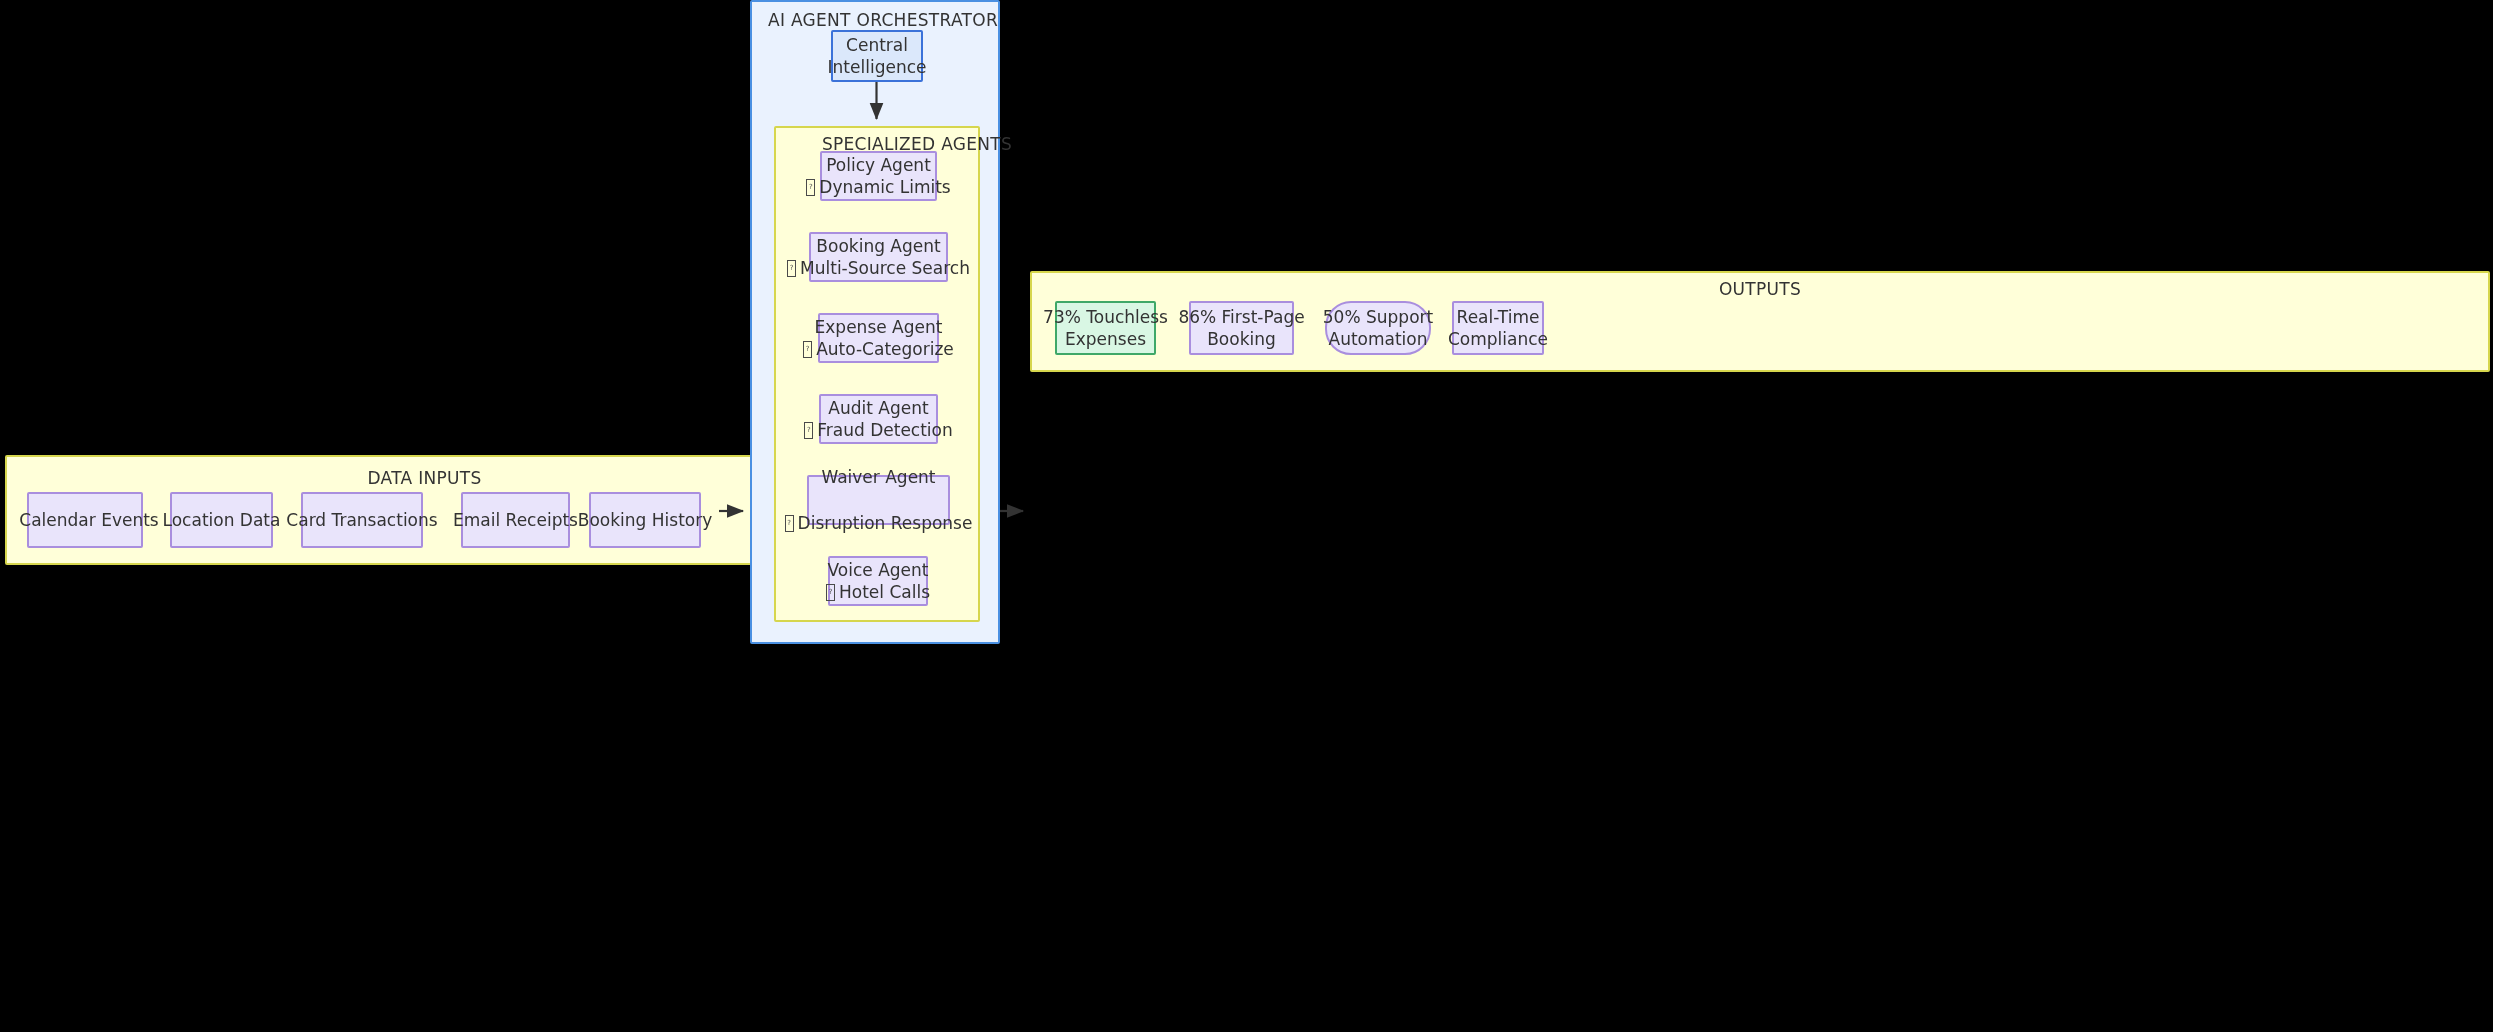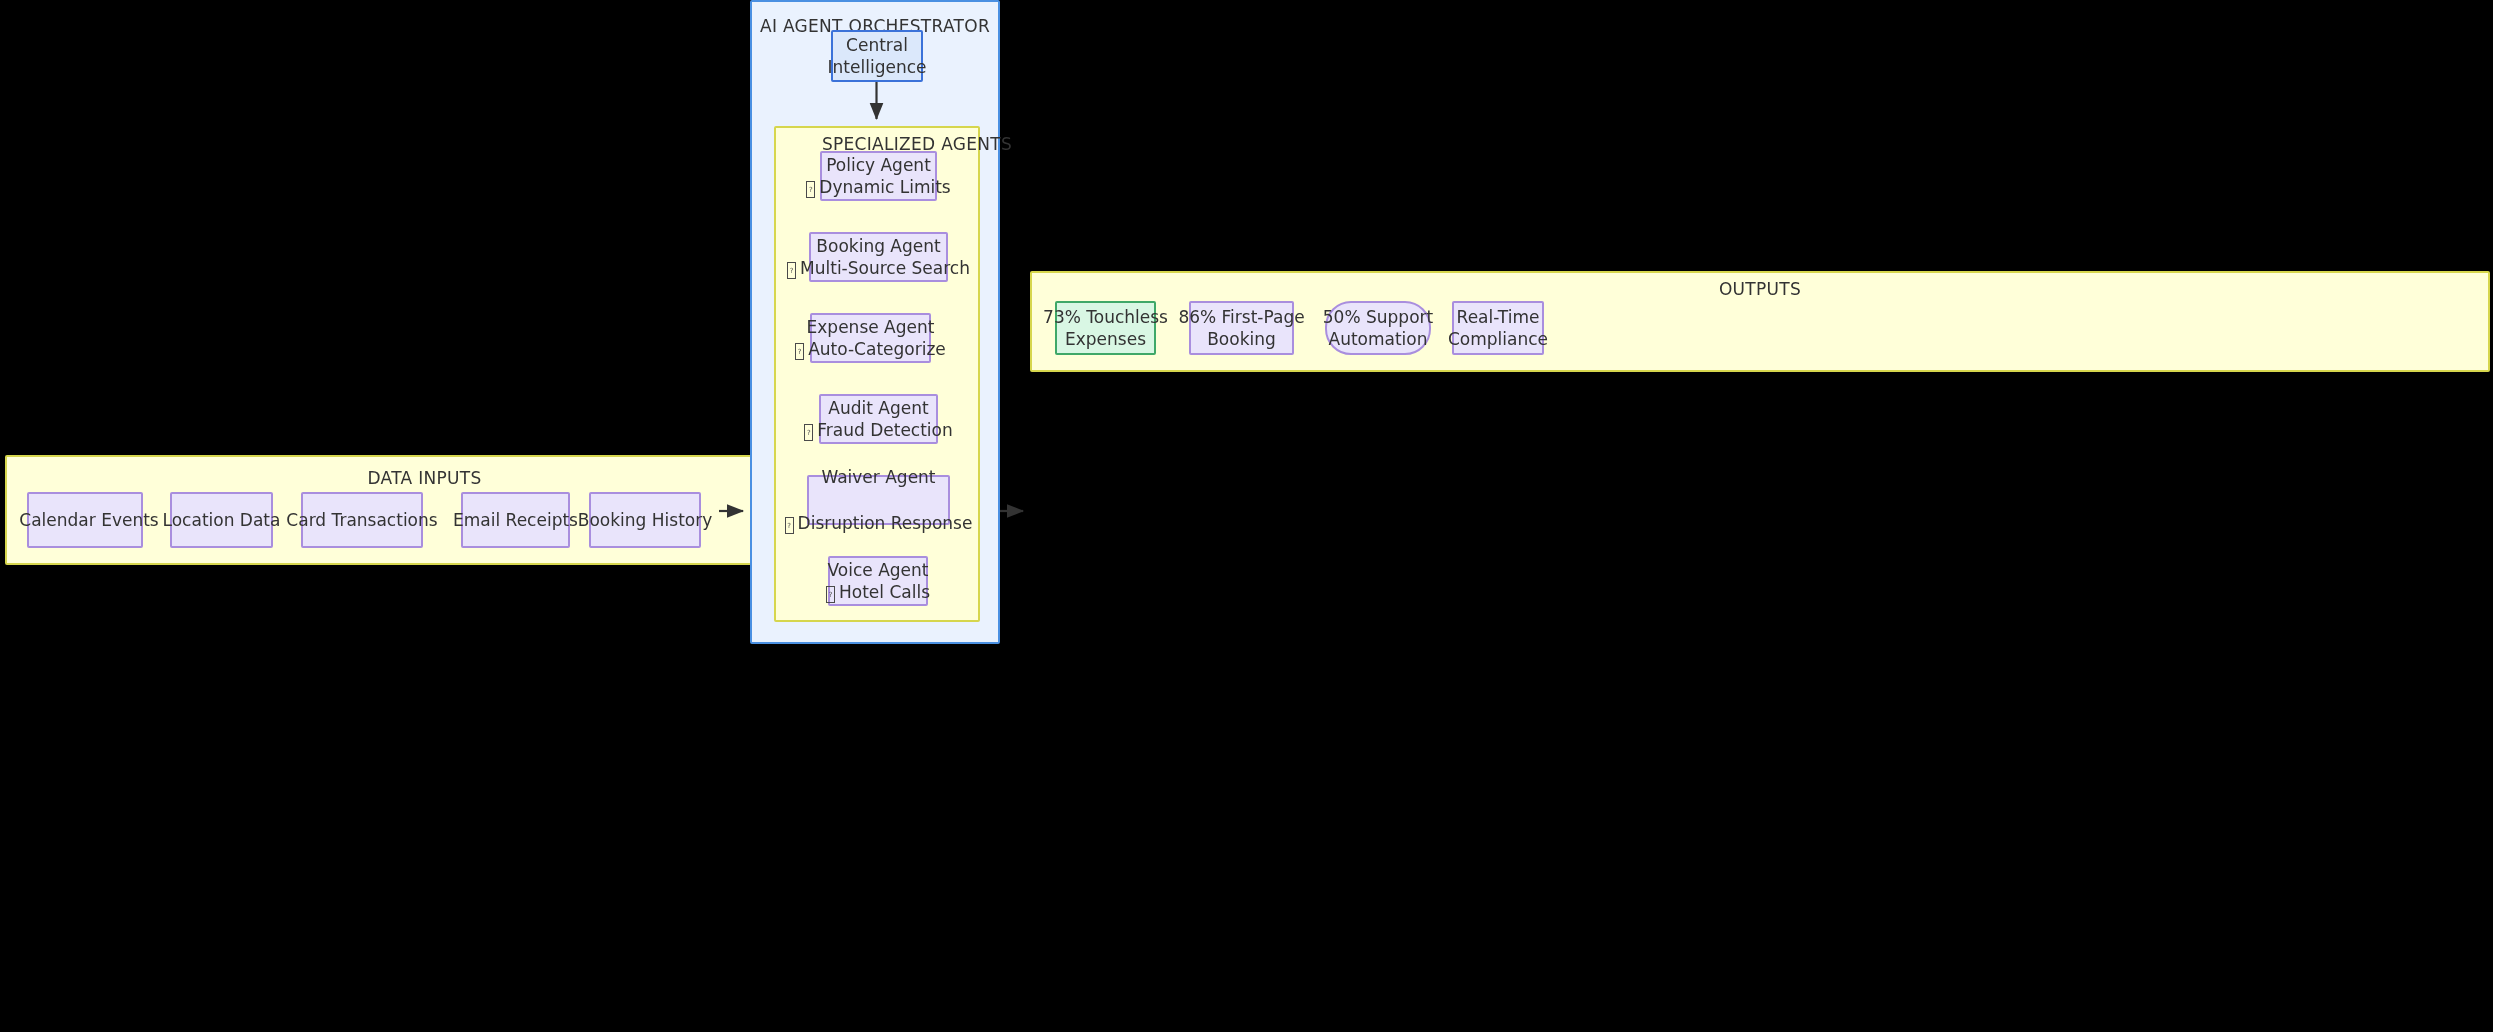--- a/index.html
+++ b/index.html
@@ -76,21 +76,21 @@
     background: #dbe8fb;
     border-color: #3b72d9;
   }
   .node.green {
     background: #d9f7e4;
     border-color: #3fa868;
   }
   .node .line { display: block; white-space: nowrap; }
   .node .line2 {
     display: flex;
-    align-items: flex-end;
+    align-items: center;
     justify-content: center;
     gap: 4px;
     white-space: nowrap;
   }
 
   
   .tofu {
     display: inline-block;
     box-sizing: border-box;
     width: 9px;
@@ -147,21 +147,21 @@
   <svg class="arrow-svg" style="left:719px; top:500px; width:32px; height:30px;" viewBox="0 0 32 30">
     <defs>
       <marker id="ah1" markerWidth="9" markerHeight="9" refX="7.5" refY="3.2" orient="auto" markerUnits="strokeWidth">
         <path d="M0,0 L8,3.2 L0,6.4 z" fill="#333333"></path>
       </marker>
     </defs>
     <line x1="0" y1="11" x2="24" y2="11" stroke="#333333" stroke-width="2.2" marker-end="url(#ah1)"></line>
   </svg>
 
   <div class="cluster blue" style="left:750px; top:0px; width:250px; height:644px;">
-    <div class="cluster-title" style="top:14px;">AI AGENT ORCHESTRATOR</div>
+    <div class="cluster-title" style="top:8px;padding-left:8px;">AI AGENT ORCHESTRATOR</div>
 
     <div class="node bluefill" style="left:79px; top:28px; width:92px; height:52px;">
       <span class="line">Central</span>
       <span class="line">Intelligence</span>
     </div>
 
     <svg class="arrow-svg" style="left:117px; top:80px; width:18px; height:45px;" viewBox="0 0 18 45">
       <defs>
         <marker id="ah2" markerWidth="9" markerHeight="9" refX="7.5" refY="3.2" orient="auto" markerUnits="strokeWidth">
           <path d="M0,0 L8,3.2 L0,6.4 z" fill="#333333"></path>
@@ -182,21 +182,21 @@
       </div>
 
       <div class="node purple" style="left:33px; top:104px; width:139px; height:50px;">
         <span class="line">Booking Agent</span>
         <span class="line2">
           <span class="tofu"></span>
           <span>Multi-Source Search</span>
         </span>
       </div>
 
-      <div class="node purple" style="left:34px; top:185px; width:121px; height:50px;">
+      <div class="node purple" style="left:42px; top:185px; width:121px; height:50px;">
         <span class="line">Expense Agent</span>
         <span class="line2">
           <span class="tofu"></span>
           <span>Auto-Categorize</span>
         </span>
       </div>
 
       <div class="node purple" style="left:43px; top:266px; width:119px; height:50px;">
         <span class="line">Audit Agent</span>
         <span class="line2">

